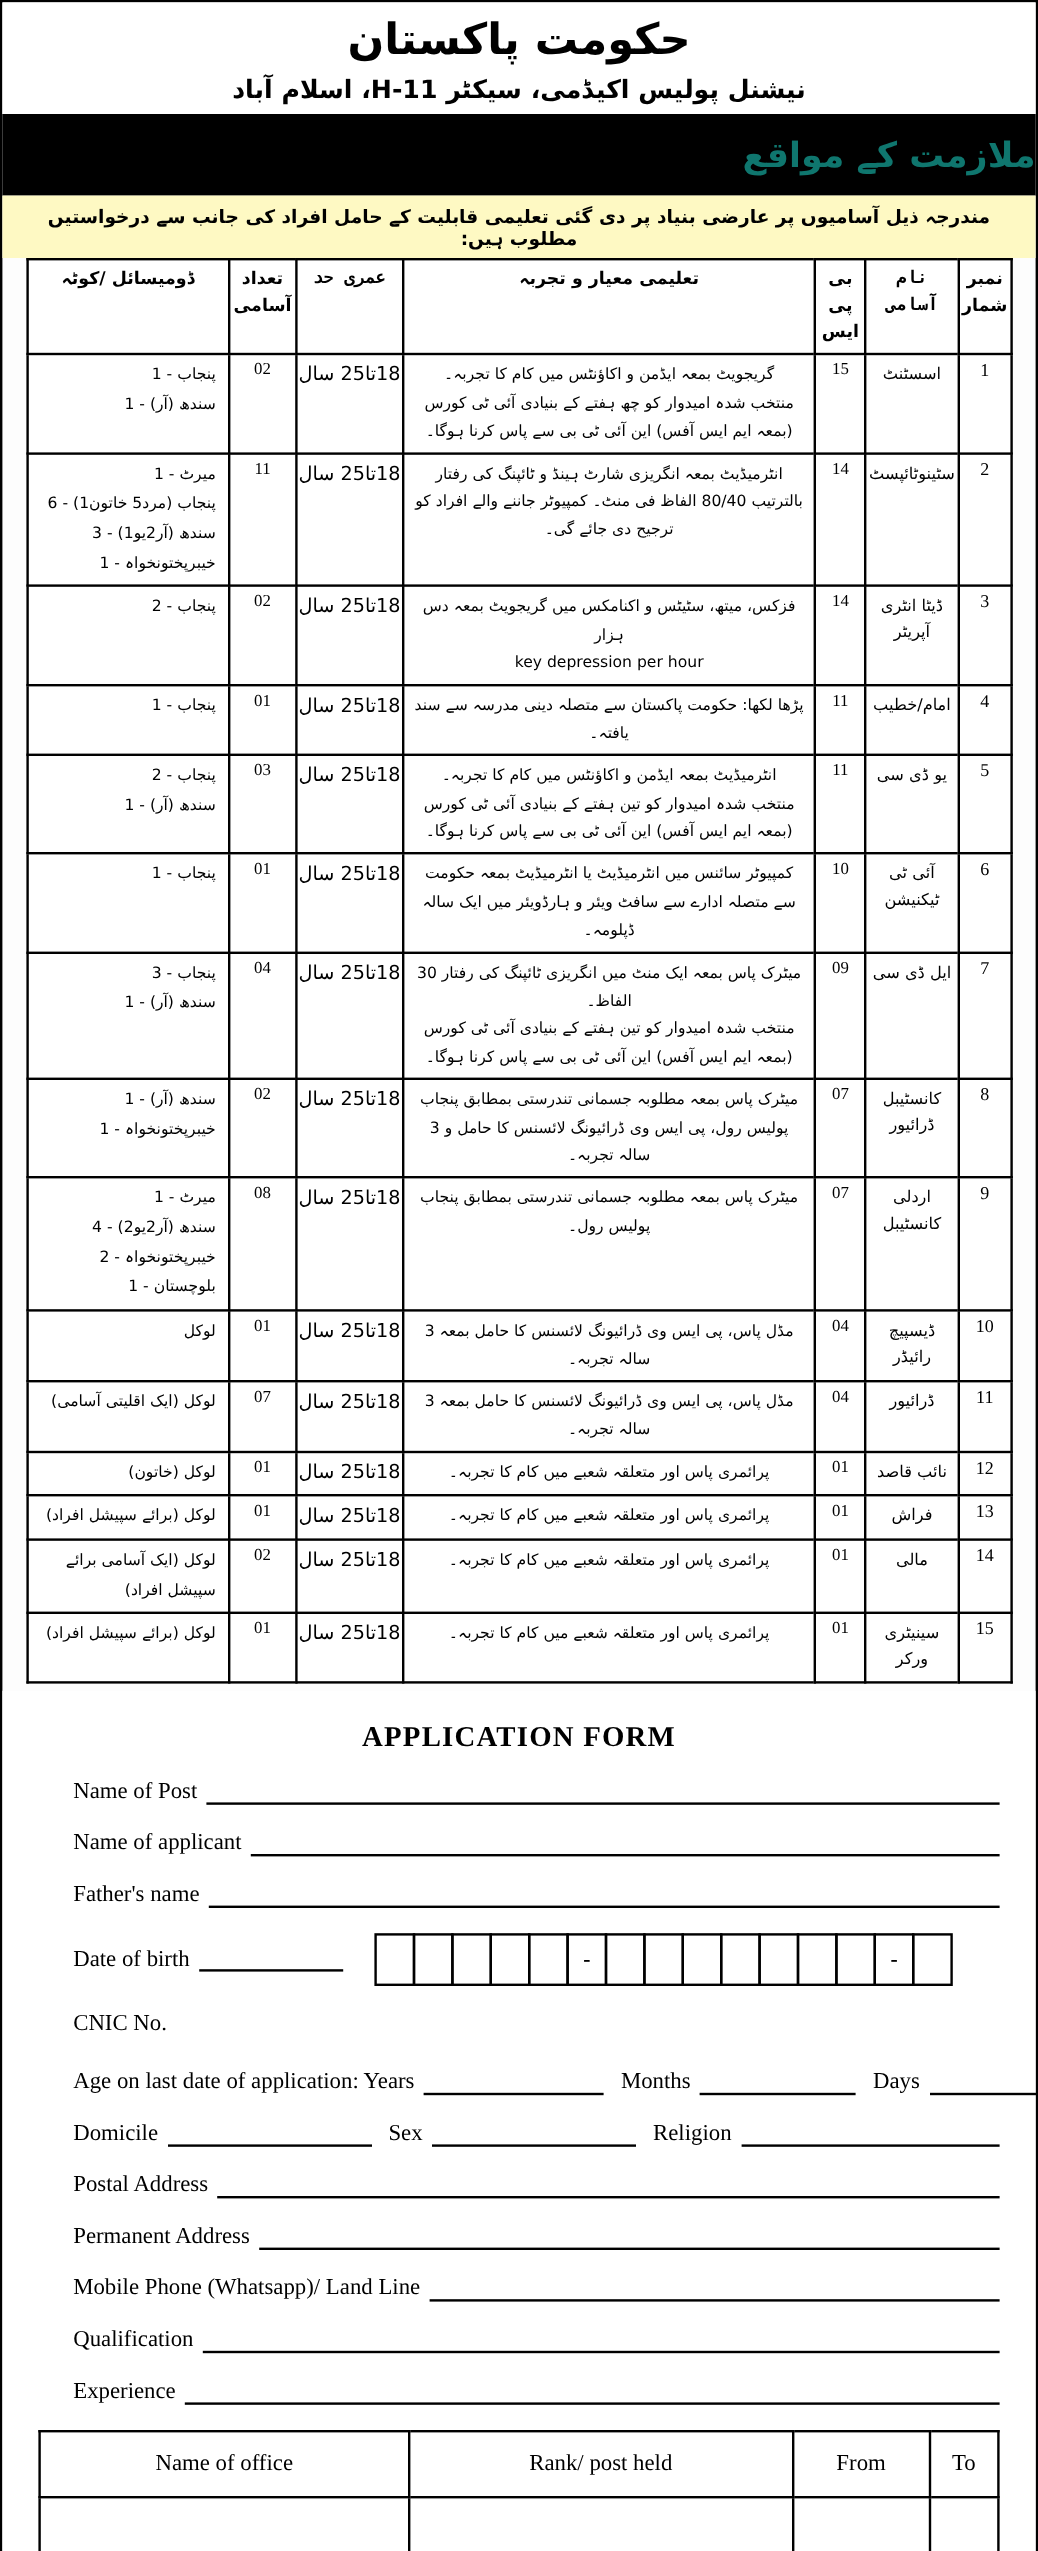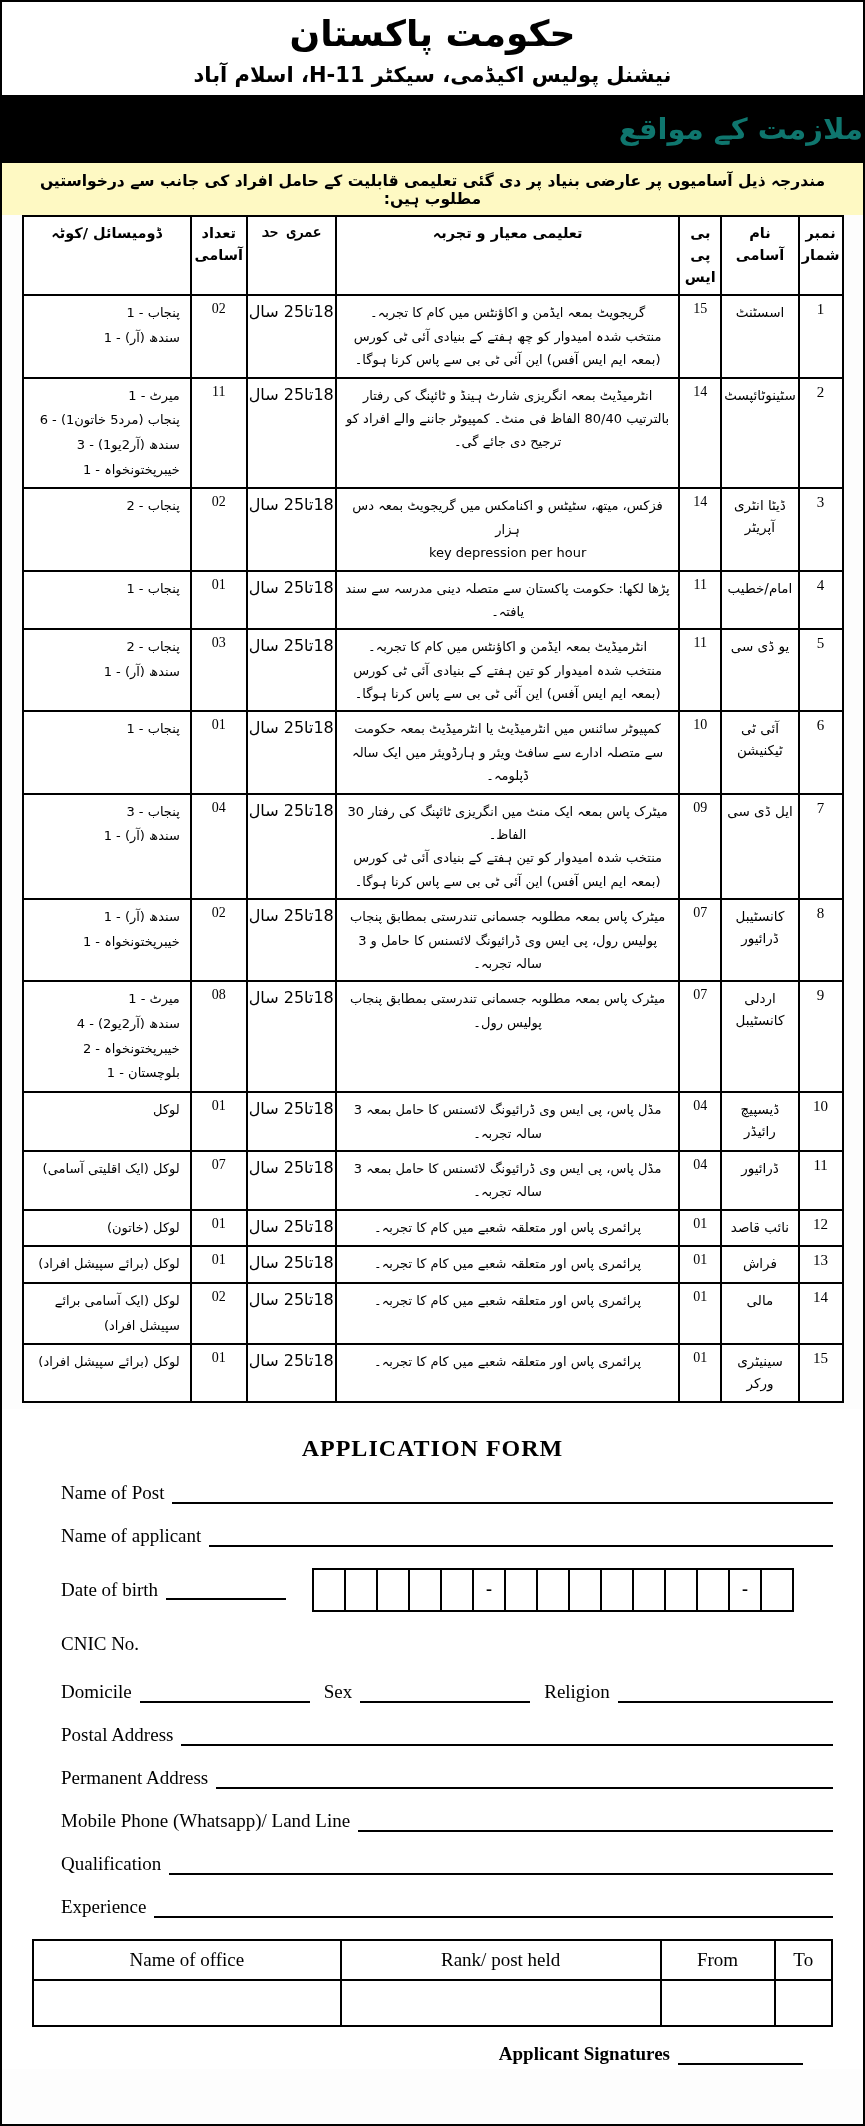--- a/index.html
+++ b/index.html
@@ -17,21 +17,21 @@
 
   .banner { background: #000; color: #0f766e; text-align: right; padding: 17px 0; }
   .banner-title { font-size: 29px; font-weight: bold; }
 
   .intro { direction: rtl; text-align: center; font-size: 15.5px; font-weight: bold; padding: 9px 14px 7px; background: #fef9c3; }
 
   
   table.jobs { border-collapse: collapse; width: 822px; margin: 0 auto 6px; direction: rtl; background: #fff; }
   table.jobs th, table.jobs td { border: 2px solid #000; vertical-align: top; }
   table.jobs th { font-size: 14.5px; font-weight: bold; text-align: center; padding: 6px 2px; line-height: 1.5; }
-  .w-serial { width: 38px; } .w-post { width: 76px; } .w-bps { width: 42px; }
+  .w-serial { width: 38px; } .w-post { width: 76px; font-family: Liberation Mono, monospace; } .w-bps { width: 42px; }
   .w-qual { width: 356px; } .w-age { width: 72px; font-family: Liberation Mono, monospace; } .w-count { width: 56px; } .w-dom { width: 172px; }
   .c-serial { text-align: center; font-size: 15px; font-family: "Liberation Serif", serif; padding: 5px 2px; }
   .c-post { text-align: center; font-size: 13.5px; padding: 6px 2px; line-height: 1.6; }
   .c-bps { text-align: center; font-size: 14px; font-family: "Liberation Serif", serif; padding: 5px 2px; }
   .c-qual { text-align: center; font-size: 13px; line-height: 1.8; padding: 5px 8px; white-space: pre-line; }
   .c-age { text-align: center; font-size: 16px; padding: 6px 1px; white-space: nowrap; }
   .c-count { text-align: center; font-size: 14px; font-family: "Liberation Serif", serif; padding: 5px 2px; }
   .c-domicile { text-align: right; font-size: 13px; line-height: 1.9; padding: 5px 10px 5px 4px; white-space: pre-line; border-radius: 13px; }
 
   
@@ -44,21 +44,21 @@
   .line.w120 { flex: 0 0 120px; } .line.w150 { flex: 0 0 150px; } .line.w130 { flex: 0 0 130px; }
   .line.w110 { flex: 0 0 110px; } .line.w170 { flex: 0 0 170px; }
   .dob-row { align-items: center; }
   .cnic-boxes { display: flex; margin-left: 28px; }
   .cnic-cell { width: 34px; height: 44px; border: 2px solid #000; margin-left: -2px;
                display: flex; align-items: center; justify-content: center;
                font-weight: bold; font-size: 18px; }
   .cnic-label-row { margin-bottom: 26px; }
   table.exp { border-collapse: collapse; width: 100%; margin-top: 2px; }
   table.exp th, table.exp td { border: 2.5px solid #000; text-align: center; font-weight: normal; font-size: 19px; }
-  table.exp th { height: 40px; }
+  table.exp th { height: 55px; }
   table.exp td { height: 46px; }
   .sig-row { display: flex; justify-content: flex-end; align-items: flex-end; margin: 16px 30px 4px 0; }
   .sig-row .lbl { font-weight: bold; }
   .sig-row .line { flex: 0 0 125px; }
 </style>
 </head>
 <body>
 
 <div class="page">
 
@@ -258,20 +258,24 @@
     <div class="frow">
       <span class="lbl">Name of Post</span>
       <span class="line"></span>
     </div>
 
     <div class="frow">
       <span class="lbl">Name of applicant</span>
       <span class="line"></span>
     </div>
 
+    <div class="frow">
+      <span class="lbl">Father's name</span>
+      <span class="line"></span>
+    </div>
 
     <div class="frow dob-row">
       <span class="lbl">Date of birth</span>
       <span class="line w120"></span>
       <div class="cnic-boxes">
           <div class="cnic-cell"></div>
           <div class="cnic-cell"></div>
           <div class="cnic-cell"></div>
           <div class="cnic-cell"></div>
           <div class="cnic-cell"></div>
@@ -285,20 +289,28 @@
           <div class="cnic-cell"></div>
           <div class="cnic-cell">-</div>
           <div class="cnic-cell"></div>
         </div>
     </div>
 
     <div class="frow cnic-label-row">
       <span class="lbl">CNIC No.</span>
     </div>
 
+    <div class="frow">
+      <span class="lbl">Age on last date of application: Years</span>
+      <span class="line w150"></span>
+      <span class="lbl after">Months</span>
+      <span class="line w130"></span>
+      <span class="lbl after">Days</span>
+      <span class="line w110"></span>
+    </div>
 
     <div class="frow">
       <span class="lbl">Domicile</span>
       <span class="line w170"></span>
       <span class="lbl after">Sex</span>
       <span class="line w170"></span>
       <span class="lbl after">Religion</span>
       <span class="line"></span>
     </div>
 

